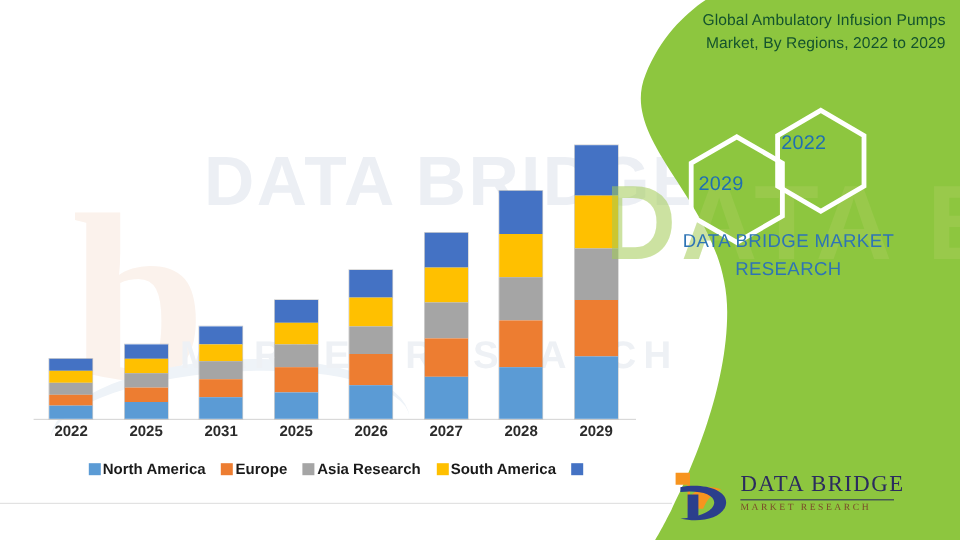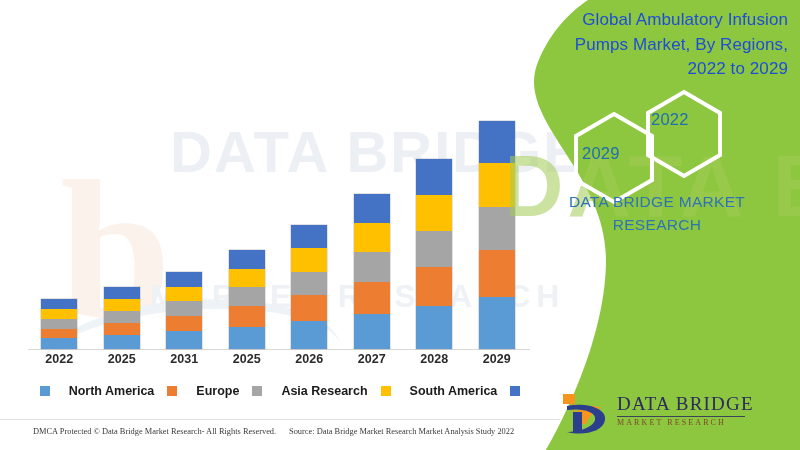--- a/index.html
+++ b/index.html
@@ -14,22 +14,22 @@
   
   .green-panel{
     position:absolute;top:0;right:0;width:290px;height:450px;
     overflow:hidden;
   }
   .green-panel svg{position:absolute;top:0;left:0;}
 
   .panel-title{
     position:absolute;top:8px;left:30px;width:248px;
     text-align:right;
-    color:#1d4ed8;
-    font-size:17px;line-height:1.45;
+    color:#14532d;
+    font-size:13px;line-height:1.45;
     font-weight:400;
     letter-spacing:.1px;
   }
 
   .hexes{position:absolute;top:88px;left:44px;width:210px;height:115px;}
   .hex-label{
     position:absolute;color:#1F6FB2;font-size:16.5px;font-weight:400;
     letter-spacing:.2px;
   }
   .hex-label.l2029{left:28px;top:56px;}
@@ -109,21 +109,21 @@
   .xtick{
     width:36px;text-align:center;color:#2b2b2b;
     font-size:12.5px;font-weight:700;
   }
 
   
   .legend{
     position:absolute;left:28px;top:381px;width:504px;height:20px;
     display:flex;align-items:center;justify-content:center;gap:13px;
   }
-  .legend-item{display:flex;align-items:center;gap:19px;justify-content:space-between;}
+  .legend-item{display:flex;align-items:center;gap:2px;justify-content:space-between;}
   .swatch{width:10px;height:10px;display:inline-block;}
   .legend-label{font-size:12.5px;color:#1a1a1a;font-weight:700;white-space:nowrap;}
 
   
   .footer-rule{
     position:absolute;left:0;top:419px;width:560px;height:1px;background:#e2e2e2;
   }
   .footer{
     position:absolute;top:427px;left:0;width:560px;height:18px;
     font-family:"Liberation Serif", serif;
@@ -229,24 +229,20 @@
       <div class="legend-item">
         <span class="swatch" style="background: rgb(255, 192, 0);"></span>
         <span class="legend-label">South America</span>
       </div>
       <div class="legend-item">
         <span class="swatch" style="background: rgb(68, 114, 196);"></span>
       </div>
     </div>
 
   <div class="footer-rule"></div>
-  <div class="footer">
-    <span class="f1">DMCA Protected © Data Bridge Market Research- All Rights Reserved.</span>
-    <span class="f2">Source: Data Bridge Market Research Market Analysis Study 2022</span>
-  </div>
 
   <div class="green-panel">
     <svg width="290" height="450" viewBox="0 0 290 450">
       <path d="M78,0 L290,0 L290,450 L36,450 C36,450 96,350 96,260 C96,170 4,120 28,62 C40,32 60,12 78,0 Z" fill="#8DC63F"></path>
     </svg>
 
     <div class="wm-green">DATA BRIDGE</div>
 
     <div class="panel-title">Global Ambulatory Infusion Pumps Market, By Regions, 2022 to 2029</div>
 

